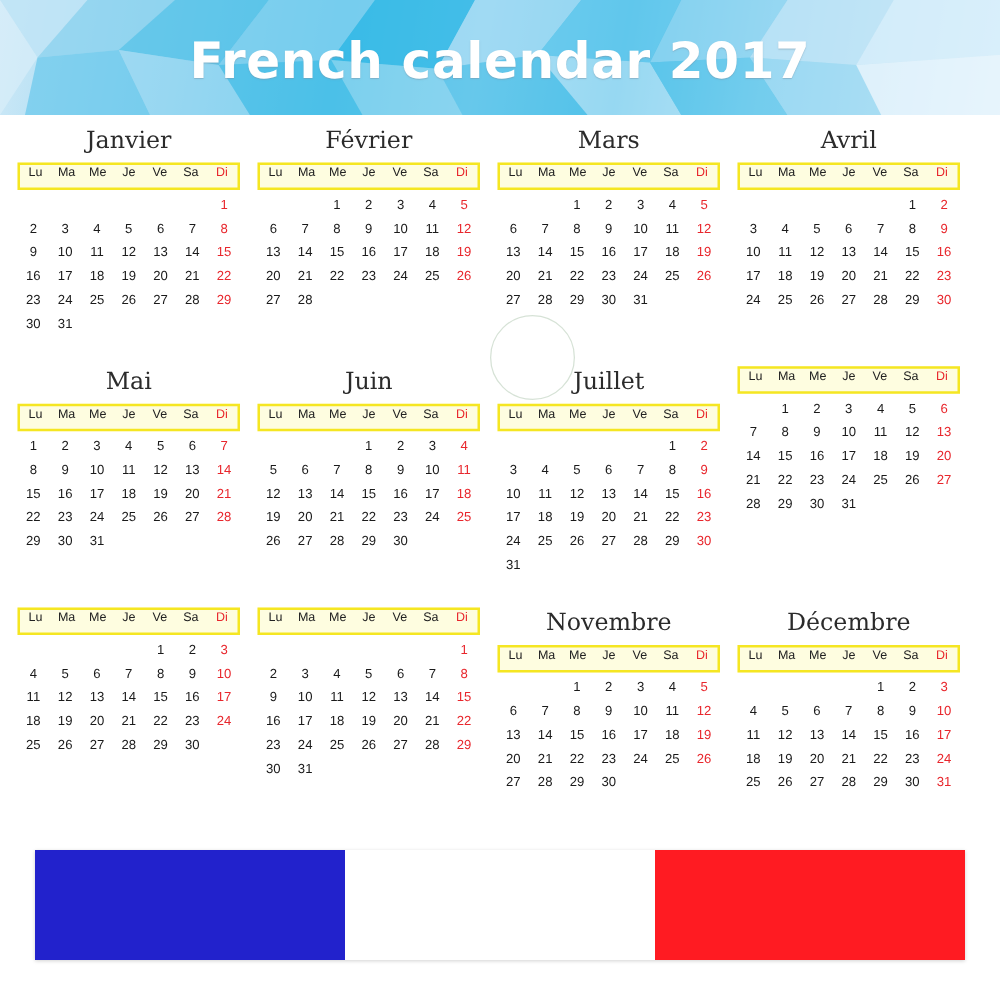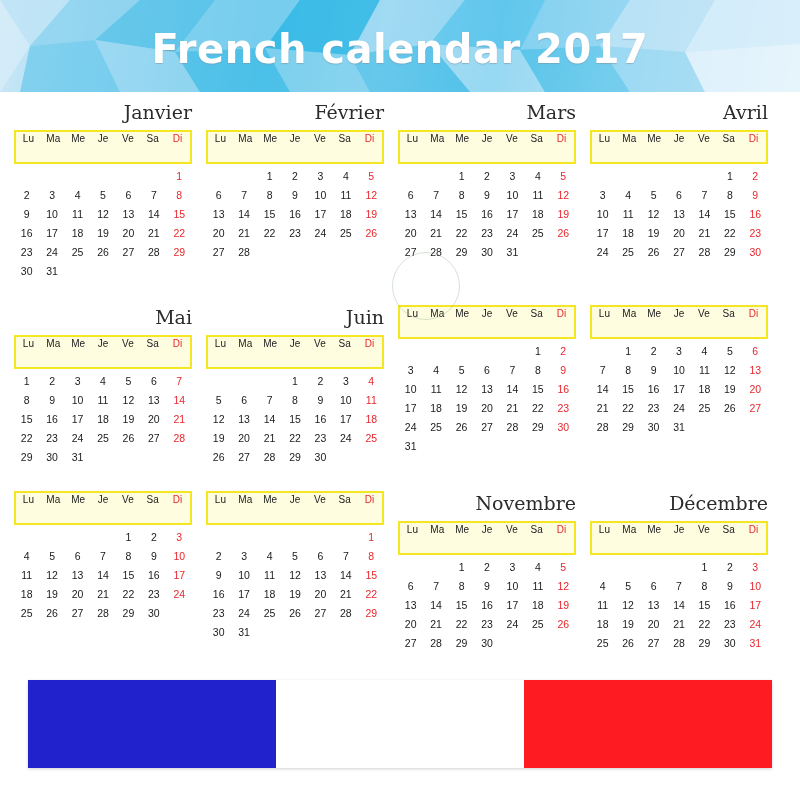--- a/index.html
+++ b/index.html
@@ -59,32 +59,32 @@
   .month-row {
     display: flex;
     margin-bottom: 24px;
   }
   .month {
     width: 178px;
     margin-left: 14px;
     position: relative;
   }
   .month-name {
-    text-align: right;
+    text-align: center;
     font-family: "DejaVu Serif", serif;
     font-size: 19px;
     color: #2b2b2b;
     margin-bottom: 6px;
     height: 24px;
     line-height: 24px;
   }
   .weekday-band {
     border: 2px solid #f5e622;
     background: #fefde0;
-    height: 34px;
+    height: 22px;
     box-sizing: border-box;
     display: flex;
     margin-bottom: 3px;
   }
   .weekday-band .wd {
     flex: 1;
     text-align: center;
     font-size: 10px;
     line-height: 14px;
     color: #222222;
@@ -447,20 +447,21 @@
           <div class="day">24</div>
           <div class="day sun">25</div>
           <div class="day">26</div>
           <div class="day">27</div>
           <div class="day">28</div>
           <div class="day">29</div>
           <div class="day">30</div>
         </div>
       </div>
       <div class="month">
+        <div class="month-name">Juillet</div>
         <div class="weekday-band">
           <div class="wd">Lu</div>
           <div class="wd">Ma</div>
           <div class="wd">Me</div>
           <div class="wd">Je</div>
           <div class="wd">Ve</div>
           <div class="wd">Sa</div>
           <div class="wd sun">Di</div>
         </div>
         <div class="days">

